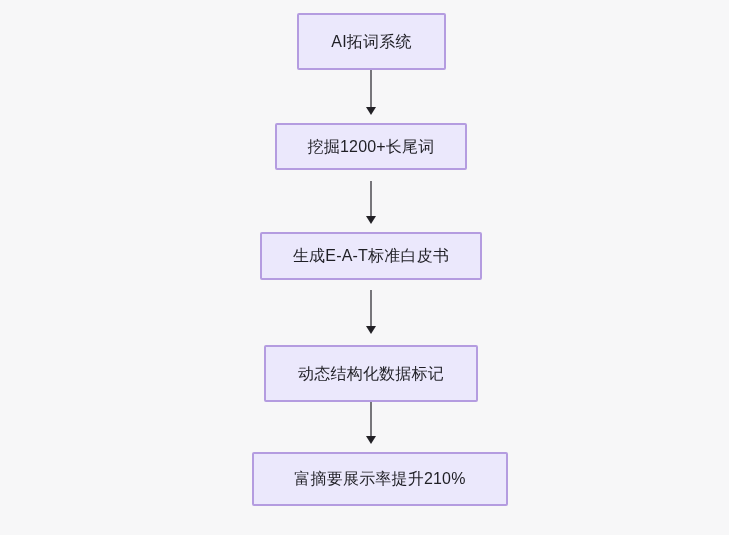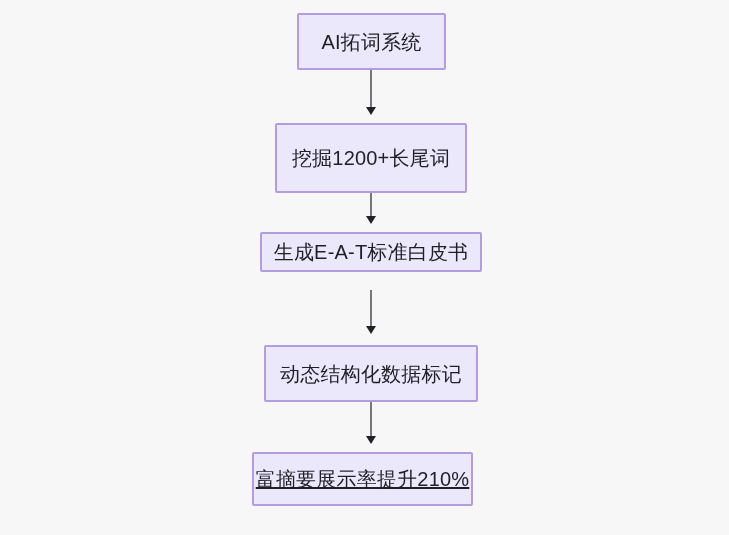--- a/index.html
+++ b/index.html
@@ -21,21 +21,21 @@
   .node {
     position: absolute;
     box-sizing: border-box;
     background: #ebe8fc;
     border: 2px solid #b49ce0;
     border-radius: 2px;
     display: flex;
     align-items: center;
     justify-content: center;
     color: #1f1f25;
-    font-size: 20px;
+    font-size: 16px;
     letter-spacing: 0.2px;
     white-space: nowrap;
   }
   .node-label {
     display: block;
     line-height: 1;
   }
   .edge {
     position: absolute;
     width: 0;
@@ -80,29 +80,29 @@
 
   <div class="edge" style="left:371px; top:399px;">
     <div class="edge-line" style="height:37px;"></div>
     <div class="edge-arrow" style="top:37px;"></div>
   </div>
 
   <div class="node" style="left:297px; top:13px; width:149px; height:57px;">
     <span class="node-label">AI拓词系统</span>
   </div>
 
-  <div class="node" style="left:275px; top:123px; width:192px; height:70px;">
+  <div class="node" style="left:275px; top:123px; width:192px; height:47px;">
     <span class="node-label">挖掘1200+长尾词</span>
   </div>
 
-  <div class="node" style="left:260px; top:232px; width:222px; height:40px;">
+  <div class="node" style="left:260px; top:232px; width:222px; height:48px;">
     <span class="node-label">生成E-A-T标准白皮书</span>
   </div>
 
   <div class="node" style="left:264px; top:345px; width:214px; height:57px;">
     <span class="node-label">动态结构化数据标记</span>
   </div>
 
-  <div class="node" style="left:252px; top:452px; width:221px; height:54px;text-decoration:underline;">
+  <div class="node" style="left:252px; top:452px; width:256px; height:54px;">
     <span class="node-label">富摘要展示率提升210%</span>
   </div>
 
 </div>
 
 </body></html>

